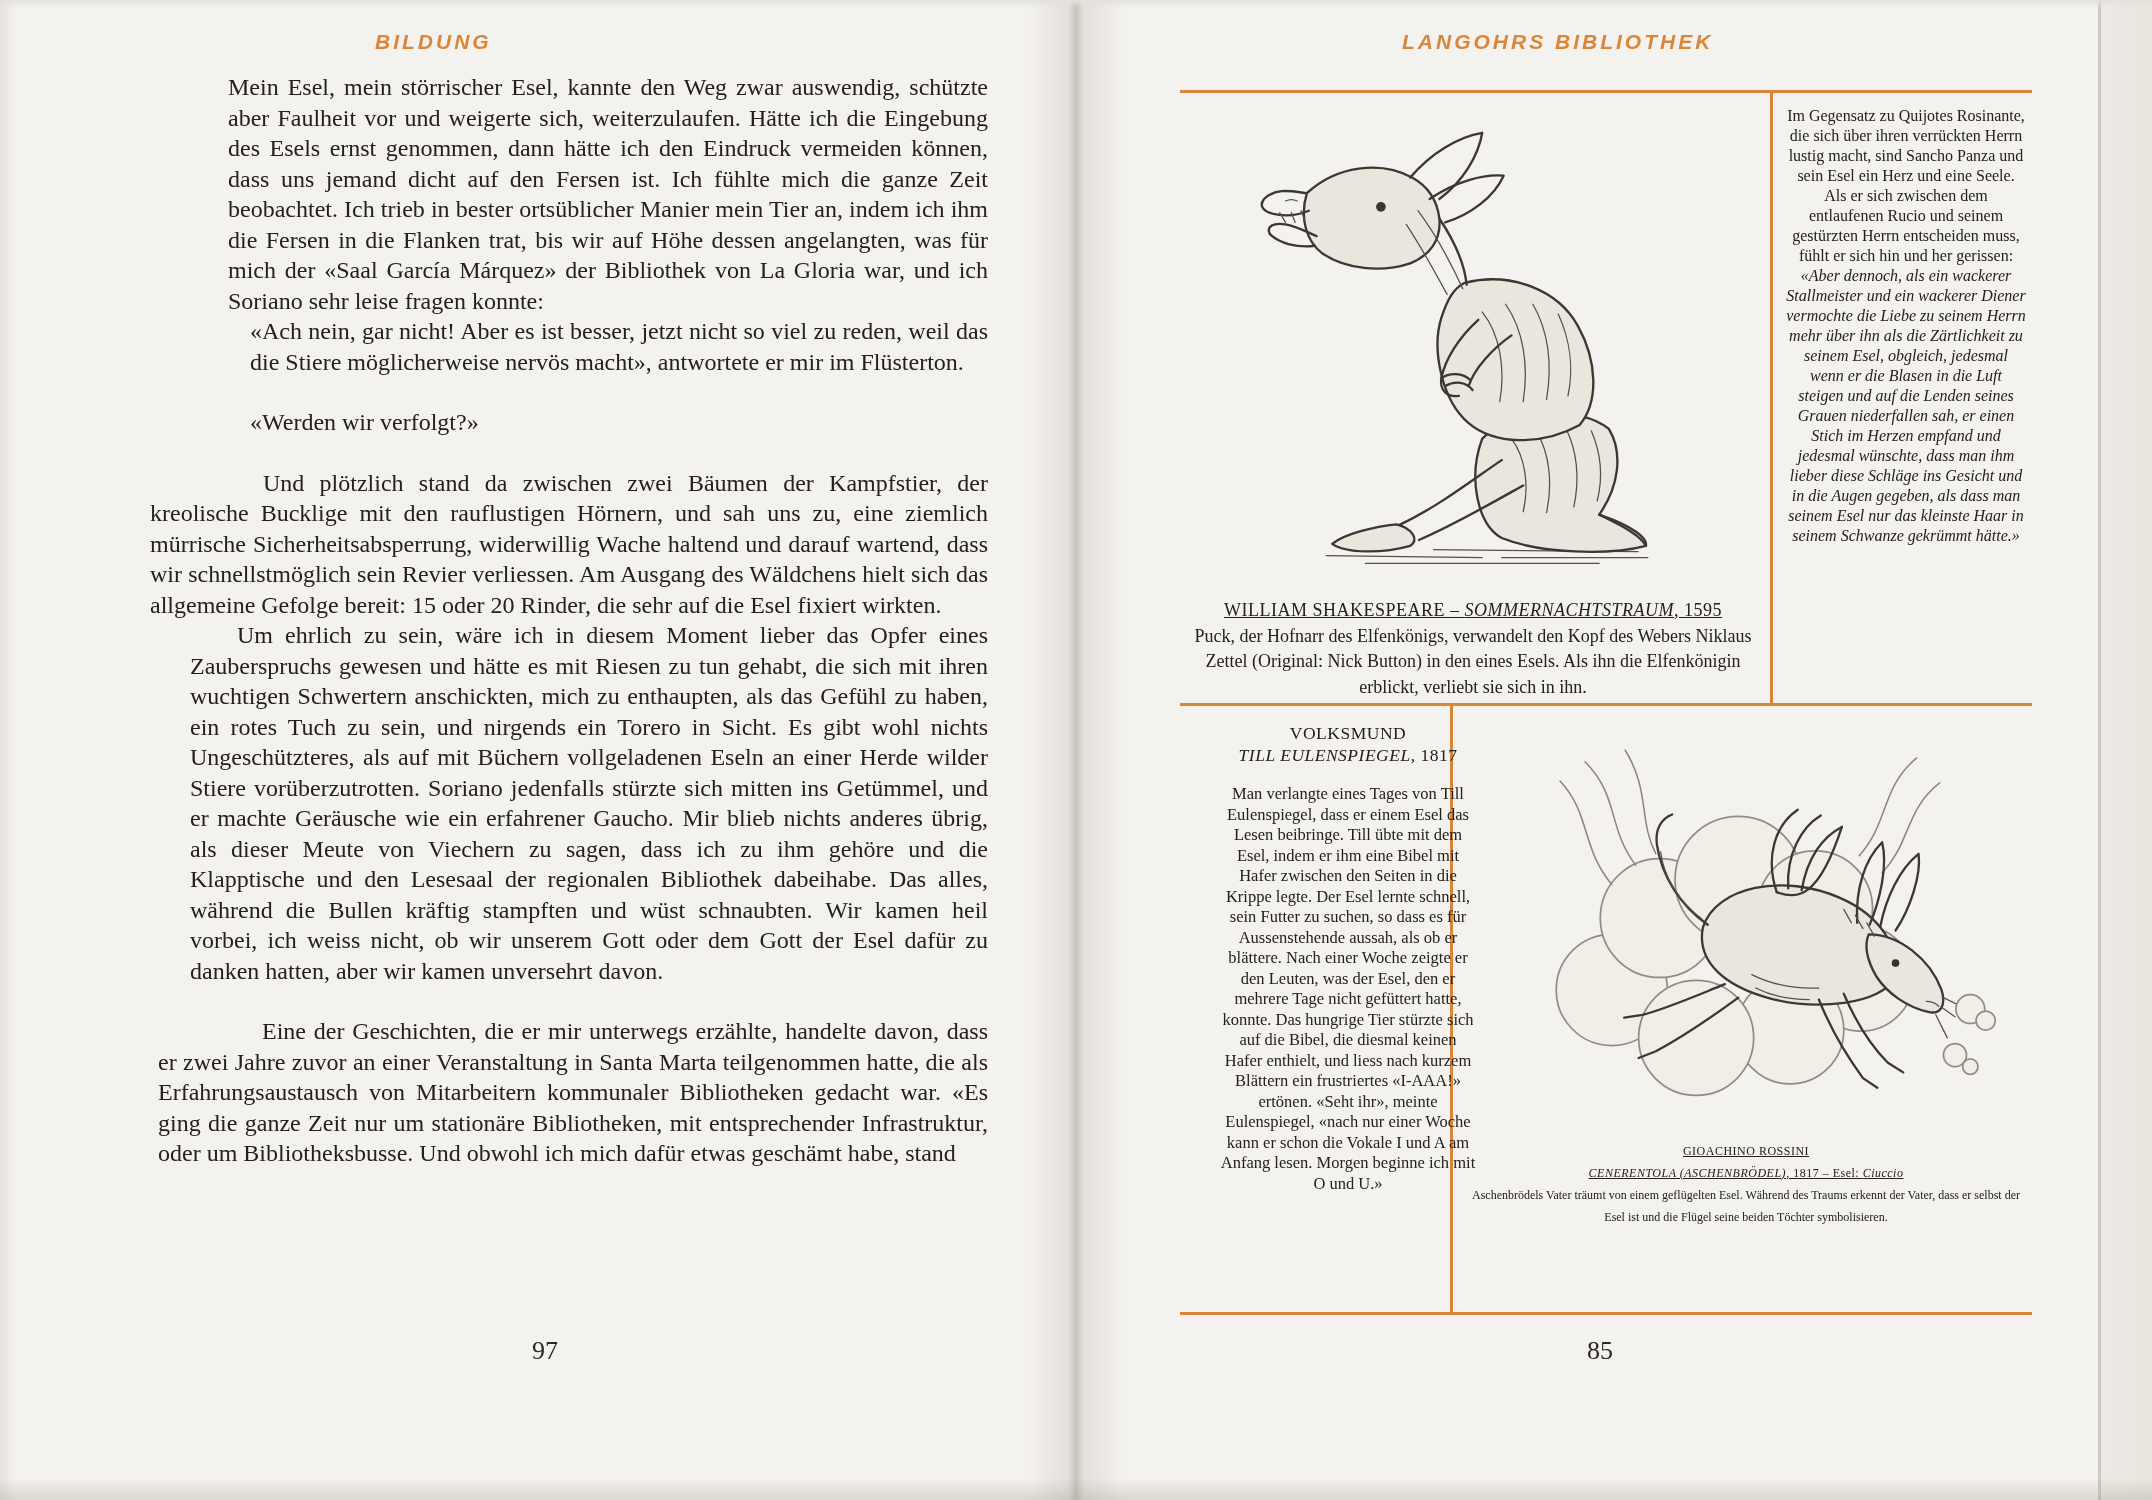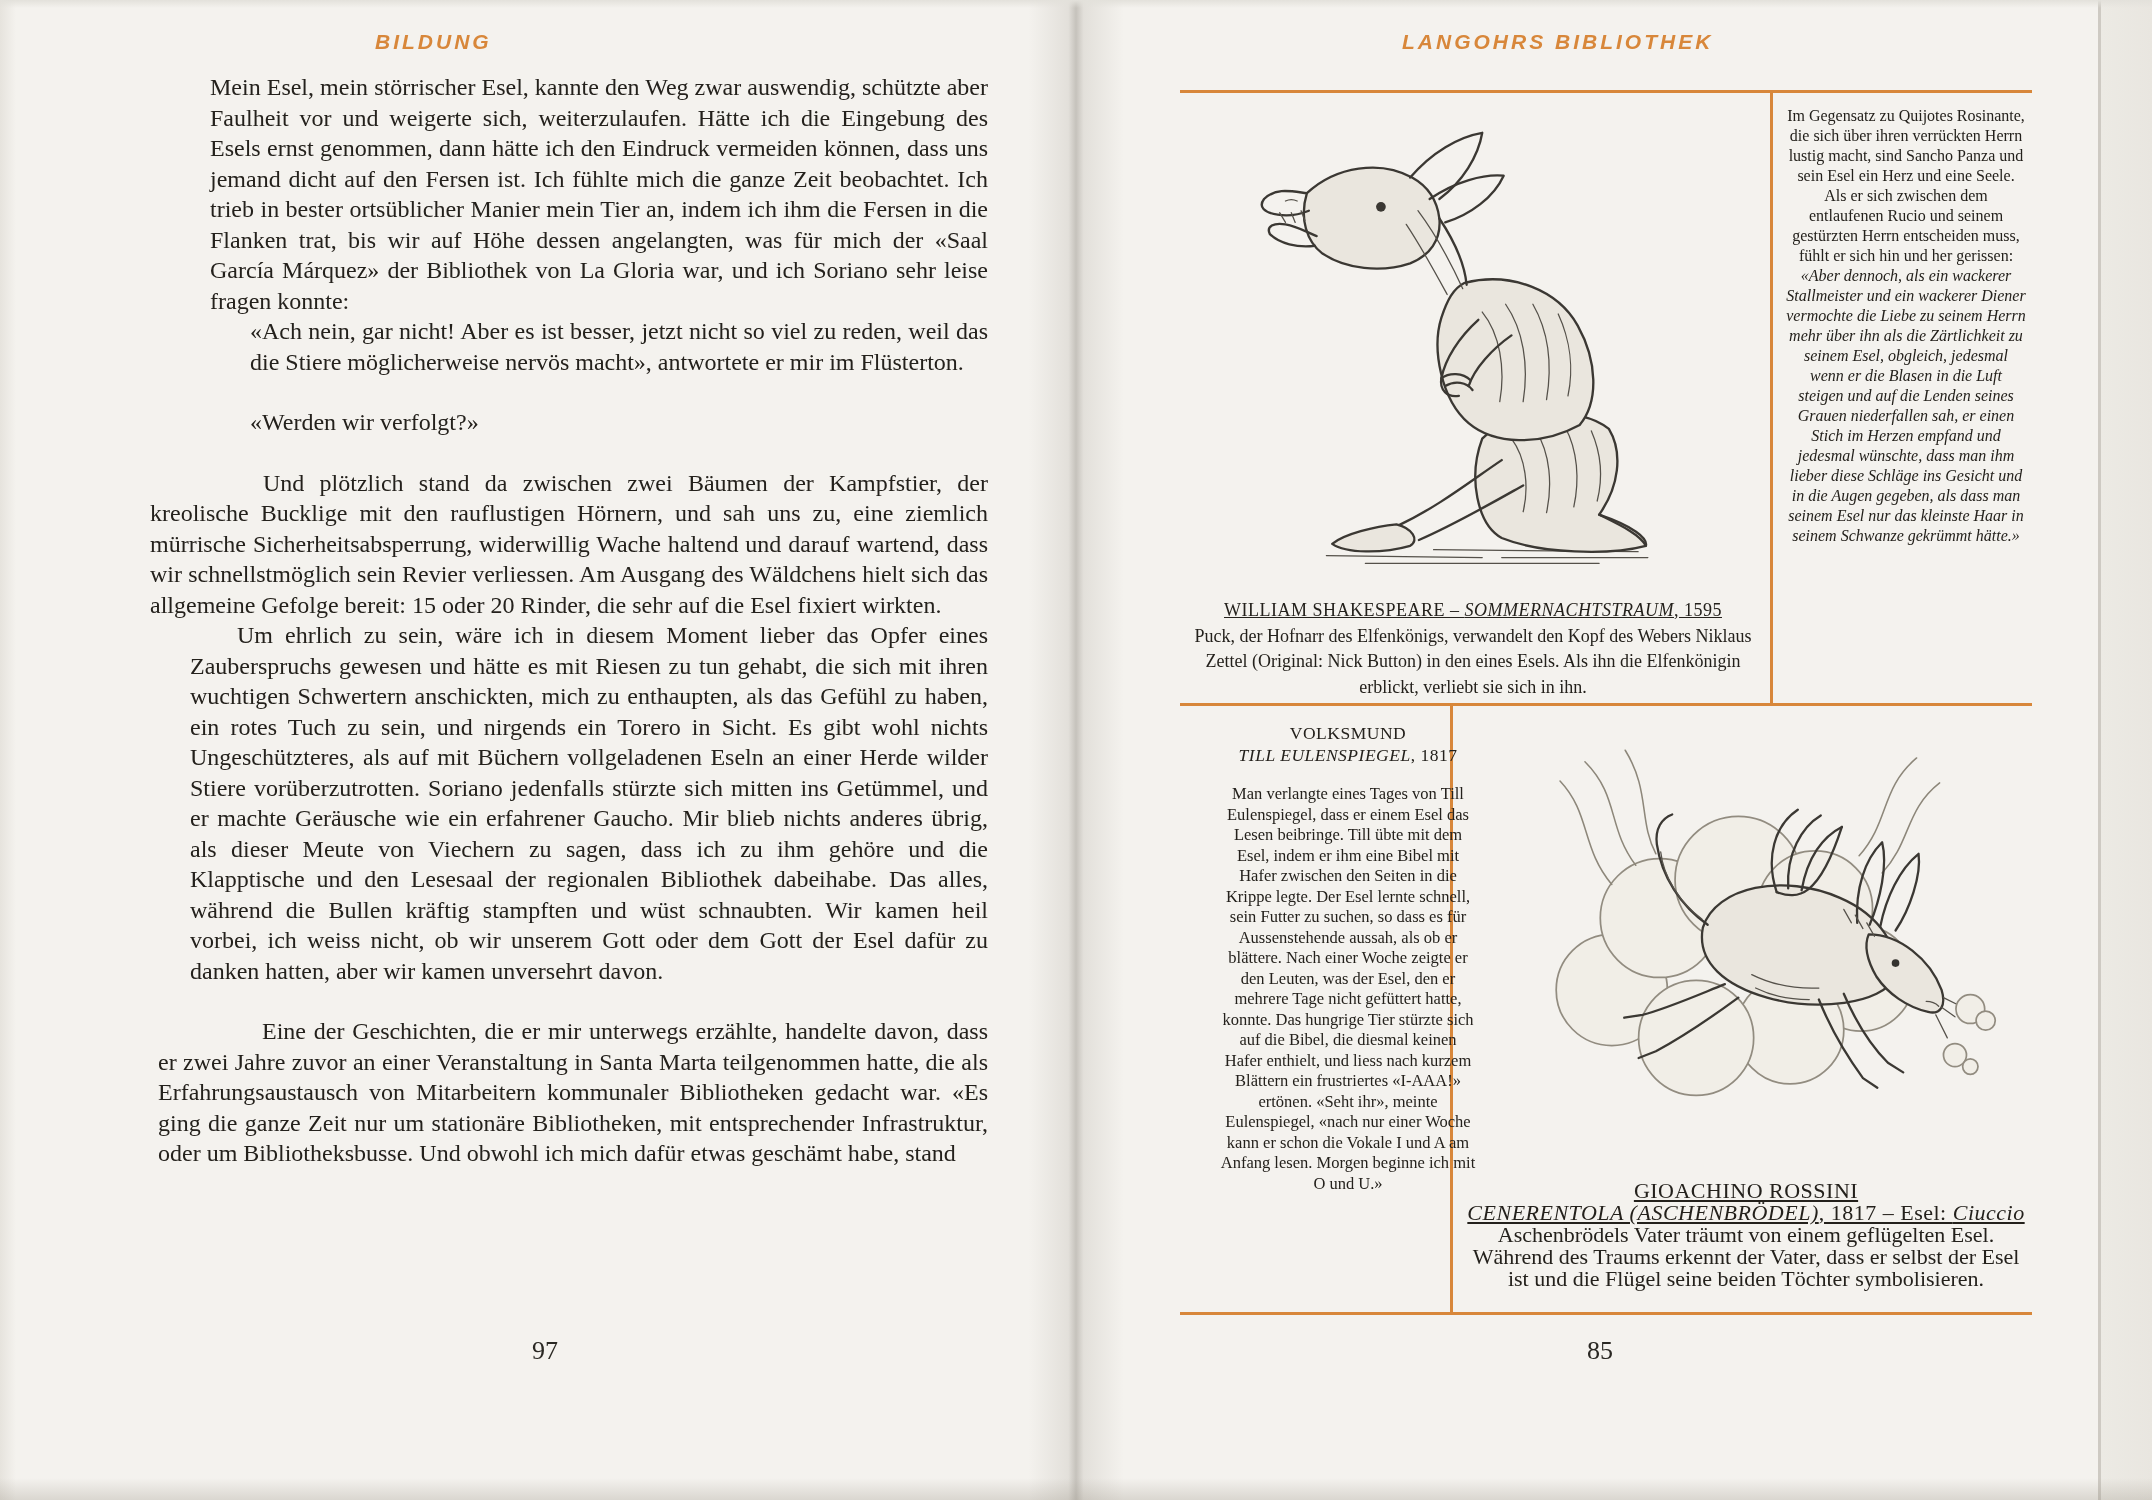--- a/index.html
+++ b/index.html
@@ -33,21 +33,21 @@
   .folio{position:absolute;top:1336px;font-size:26px;color:#2a2823;text-align:center;}
   .folio-left{left:495px;width:100px;}
   .folio-right{left:1550px;width:100px;}
 
   
   .left-body{
     position:absolute;left:150px;top:72px;width:838px;
     font-size:24px;line-height:30.5px;color:#24211c;
   }
   .para{margin:0;text-align:justify;}
-  .p1{margin-left:60px;}
+  .p1{margin-left:78px;}
   .dlg1{margin-left:100px;margin-top:30px;}
   .dlg2{margin-left:100px;}
   .p3{margin-top:30px;text-indent:113px;}
   .p4{margin-left:40px;text-indent:47px;}
   .p5{margin-top:30px;margin-left:8px;text-indent:104px;}
 
   
   .rule{position:absolute;background:#d8873a;}
   .rule-top{left:1180px;top:90px;width:852px;height:3px;}
   .rule-mid{left:1180px;top:703px;width:852px;height:3px;}
@@ -56,21 +56,21 @@
   .rule-v2{left:1450px;top:703px;width:3px;height:612px;}
 
   
   .fig{position:absolute;margin:0;}
   .fig-shakespeare{left:1190px;top:112px;width:565px;height:478px;}
   .fig-rossini{left:1468px;top:716px;width:556px;height:452px;}
   .fig svg{width:100%;height:100%;display:block;}
 
   .caption{position:absolute;text-align:center;color:#24211c;}
   .cap-shakespeare{left:1184px;top:598px;width:578px;font-size:18px;line-height:25.5px;}
-  .cap-rossini{left:1462px;top:1180px;width:568px;font-size:22px;line-height:22px;}
+  .cap-rossini{left:1462px;top:1140px;width:568px;font-size:12px;line-height:22px;}
   .cap-title{letter-spacing:0.5px;text-decoration:underline;}
 
   .sidecol{position:absolute;text-align:center;color:#24211c;}
   .col-cervantes{left:1786px;top:106px;width:240px;font-size:16px;line-height:20px;}
   .col-volksmund{left:1219px;top:722px;width:258px;font-size:16.5px;line-height:20.5px;}
   .col-title{font-size:17.5px;line-height:22px;letter-spacing:0.5px;margin:0 0 18px 0;}
   .col-body{margin:0;}
   .it{font-style:italic;}
 
   

